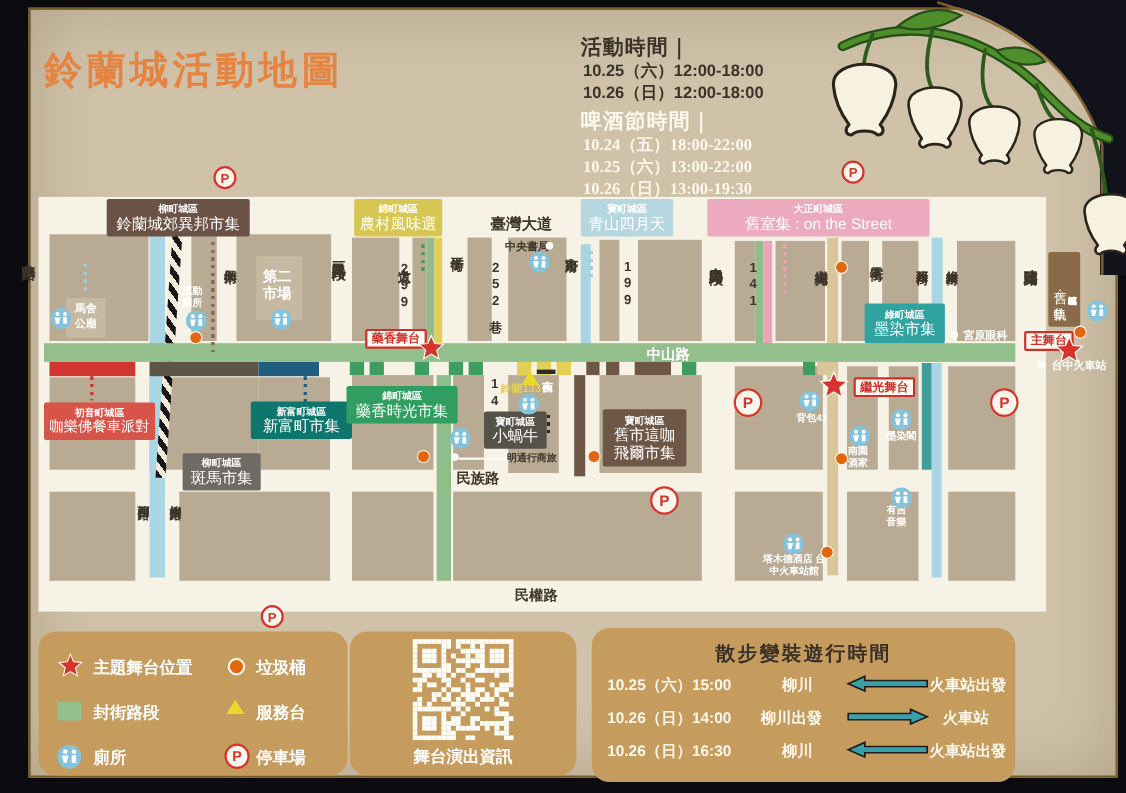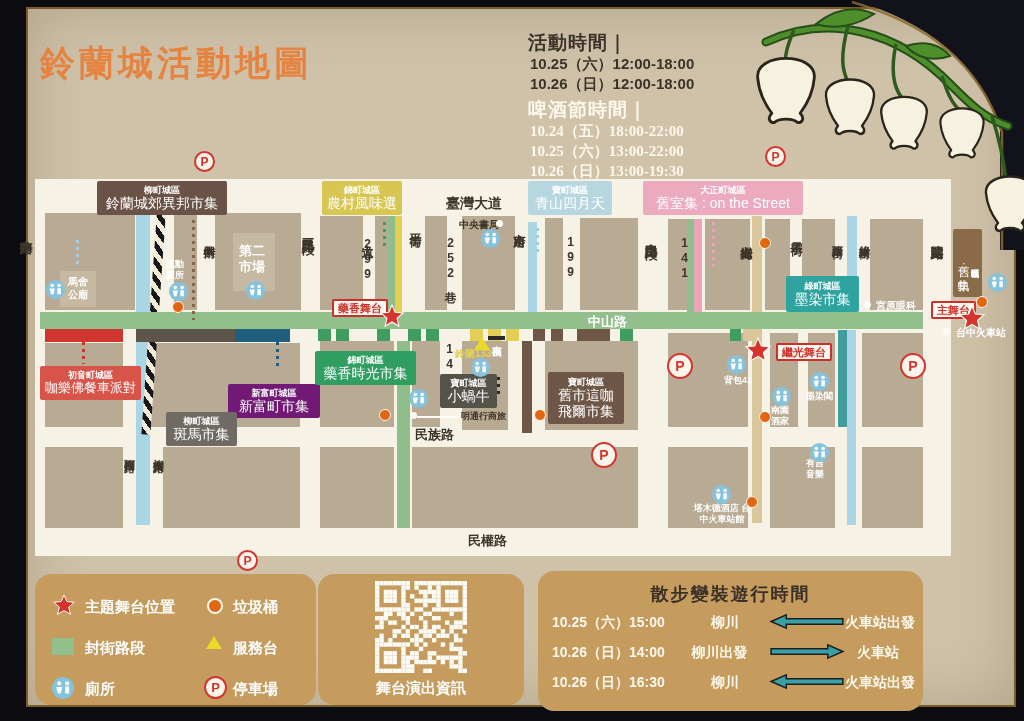--- a/index.html
+++ b/index.html
@@ -199,29 +199,29 @@
     <span class="n">鈴蘭城郊異邦市集</span>
   </div>
   <div class="dist" style="left:322px;top:181px;width:80px;height:34px;background:#d8c652">
     <span class="r">錦町城區</span>
     <span class="n">農村風味選</span>
   </div>
   <div class="dist" style="left:528px;top:181px;width:84px;height:34px;background:#b7d7e0">
     <span class="r">寶町城區</span>
     <span class="n">青山四月天</span>
   </div>
-  <div class="dist" style="left:643px;top:181px;width:160px;height:34px;background:#ecaabe">
+  <div class="dist" style="left:643px;top:181px;width:202px;height:34px;background:#ecaabe">
     <span class="r">大正町城區</span>
     <span class="n">舊室集 : on the Street</span>
   </div>
   <div class="dist" style="left:40px;top:366px;width:101px;height:34px;background:#d85348">
     <span class="r">初音町城區</span>
     <span class="n" style="font-size:13px">咖樂佛餐車派對</span>
   </div>
-  <div class="dist" style="left:228px;top:384px;width:92px;height:34px;background:#701a75">
+  <div class="dist" style="left:228px;top:365px;width:92px;height:34px;background:#0f766e">
     <span class="r">新富町城區</span>
     <span class="n">新富町市集</span>
   </div>
   <div class="dist" style="left:166px;top:412px;width:71px;height:34px;background:#6f6b64">
     <span class="r">柳町城區</span>
     <span class="n">斑馬市集</span>
   </div>
   <div class="dist" style="left:315px;top:351px;width:101px;height:34px;background:#2f9e60">
     <span class="r">錦町城區</span>
     <span class="n">藥香時光市集</span>

